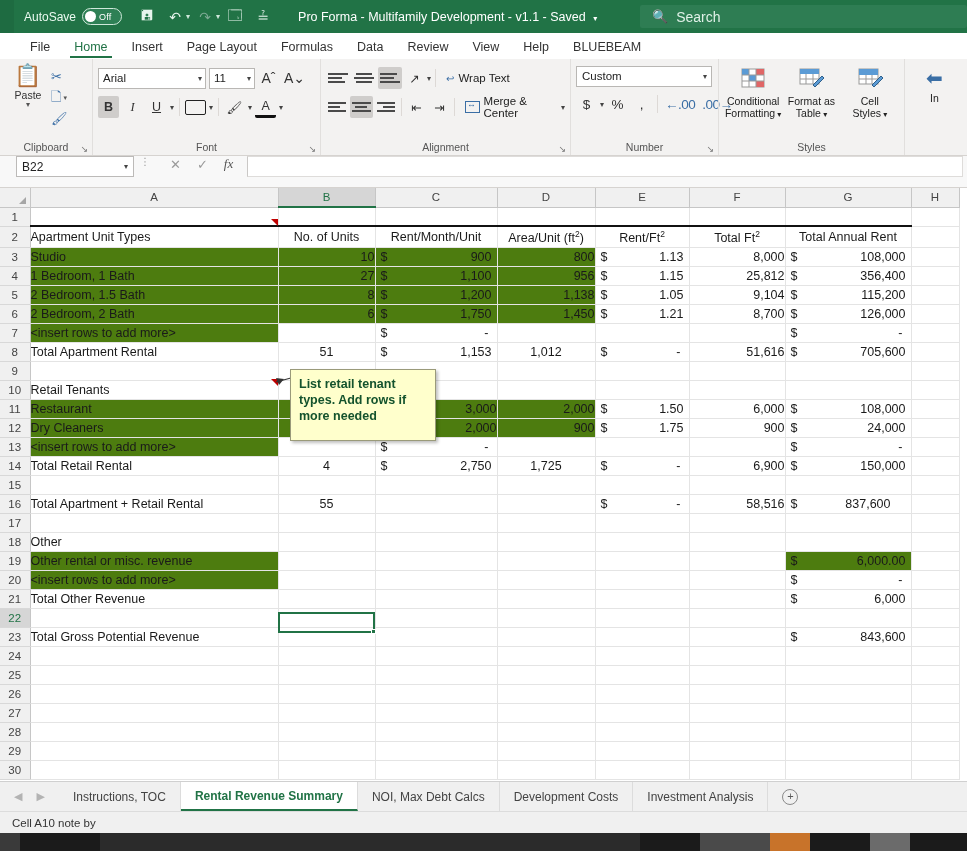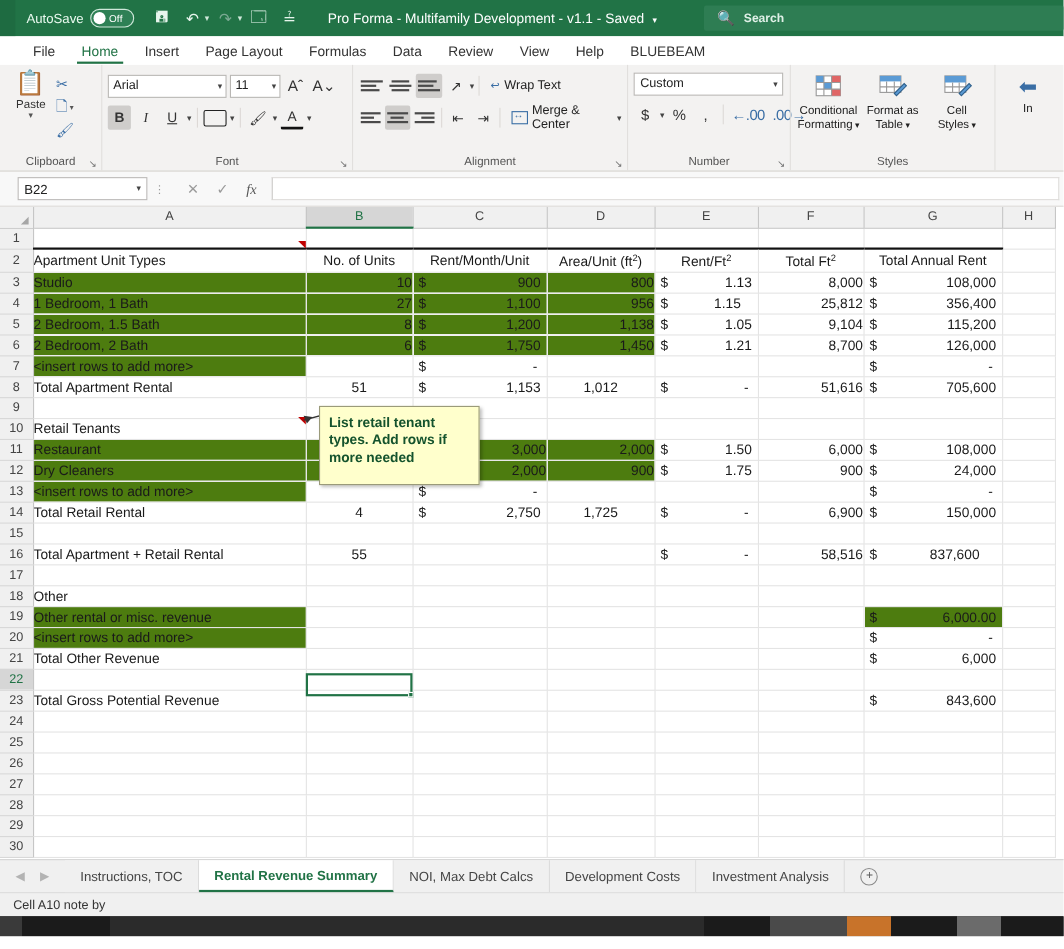--- a/index.html
+++ b/index.html
@@ -35,21 +35,21 @@
     position:absolute; left: 50%; transform: translateX(-62%);
     font-size: 12.5px; color: #ffffff; white-space: nowrap;
   }
   .doc-title .caret { font-size: 8px; margin-left: 4px; }
   .searchbox {
     position: absolute; left: 640px; top: 5px; width: 327px; height: 23px;
     background: #2e7d53; display:flex; align-items:center; gap: 8px; padding-left: 12px;
     border-radius: 2px;
   }
   .searchbox .mag { font-size: 13px; color: #d7eee1; }
-  .searchbox .ph { font-size: 11px; color: #dff0e7; font-weight: bold; }
+  .searchbox .ph { font-size: 14px; color: #dff0e7; }
 
   
   .ribbon-tabs {
     height: 26px; background:#ffffff; display:flex; align-items:flex-end;
     padding-left: 18px; gap: 0px; border-bottom: 1px solid #ffffff;
     position: relative;
   }
   .rtab {
     font-size: 12.5px; color:#333; padding: 3px 12px 4px 12px; white-space:nowrap;
     position:relative;
@@ -139,21 +139,21 @@
   }
   .style-gridico { width: 28px; height: 26px; position:relative; }
   .style-lbl { font-size: 10.5px; color:#222; text-align:center; line-height: 12px; margin-top: 2px; }
   .style-lbl .c { font-size: 8px; }
 
   .insg { width: 60px; }
   .ins-ico { font-size: 20px; color:#3a6ea5; text-align:center; padding-top:4px;}
 
   
   .fbar {
-    height: 32px; background:#f8f8f8; display:flex; align-items:center;
+    height: 32px; background:#f8f8f8; display:flex; align-items:flex-start;
     border-bottom: 1px solid #d6d3d0; padding: 0 4px;
   }
   .namebox {
     width: 118px; height: 21px; background:#fff; border:1px solid #bcbab8;
     font-size: 12px; color:#222; display:flex; align-items:center;
     padding: 0 5px; justify-content:space-between; margin-left:12px;
   }
   .namebox .caret { font-size: 8px; color:#444; }
   .fbar-dots { width: 22px; text-align:center; font-size: 10px; color:#999; letter-spacing:0; }
   .fbar-btns { display:flex; align-items:center; gap: 16px; padding: 0 14px; }
@@ -610,21 +610,21 @@
       <td class="rowhdr">4</td>
       <td class="cell ta-l green">1 Bedroom, 1 Bath</td>
       <td class="cell ta-r green dotL">27</td>
       <td class="cell green dotL">
             <span style="float:left;padding-left:5px;">$</span>
             <span style="float:right;padding-right:5px;">1,100</span>
           </td>
       <td class="cell ta-r green">956</td>
       <td class="cell dotL">
             <span style="float:left;padding-left:5px;">$</span>
-            <span style="float:right;padding-right:15px;">1.15</span>
+            <span style="float:right;padding-right:5px;">1.15</span>
           </td>
       <td class="cell ta-r dotL">25,812</td>
       <td class="cell dotL">
             <span style="float:left;padding-left:5px;">$</span>
             <span style="float:right;padding-right:5px;">356,400</span>
           </td>
       <td class="cell"></td>
     </tr>
 
     <tr>

